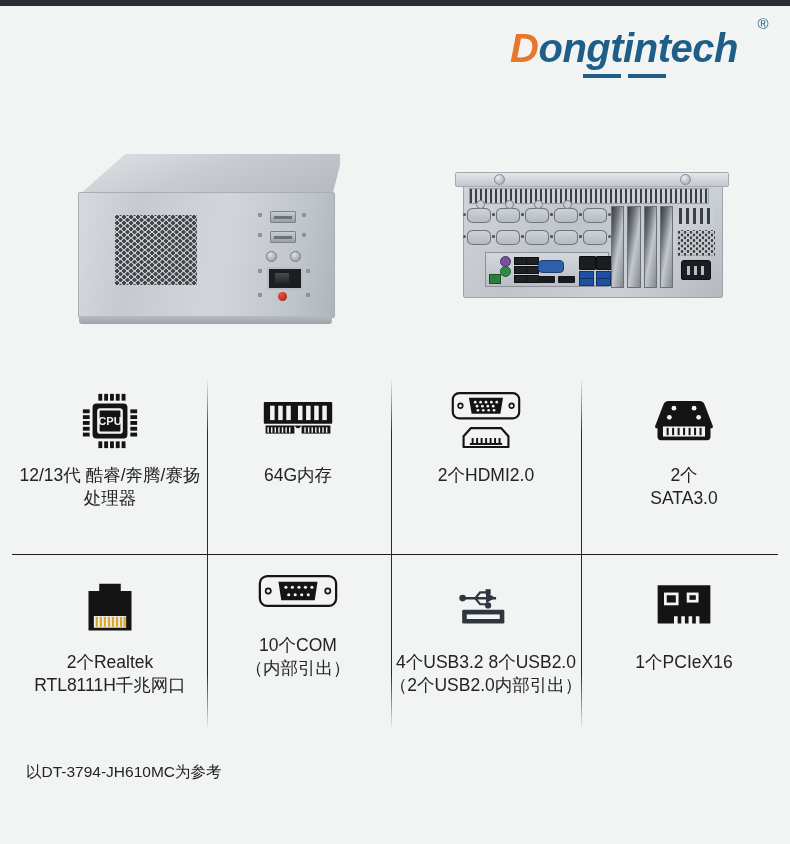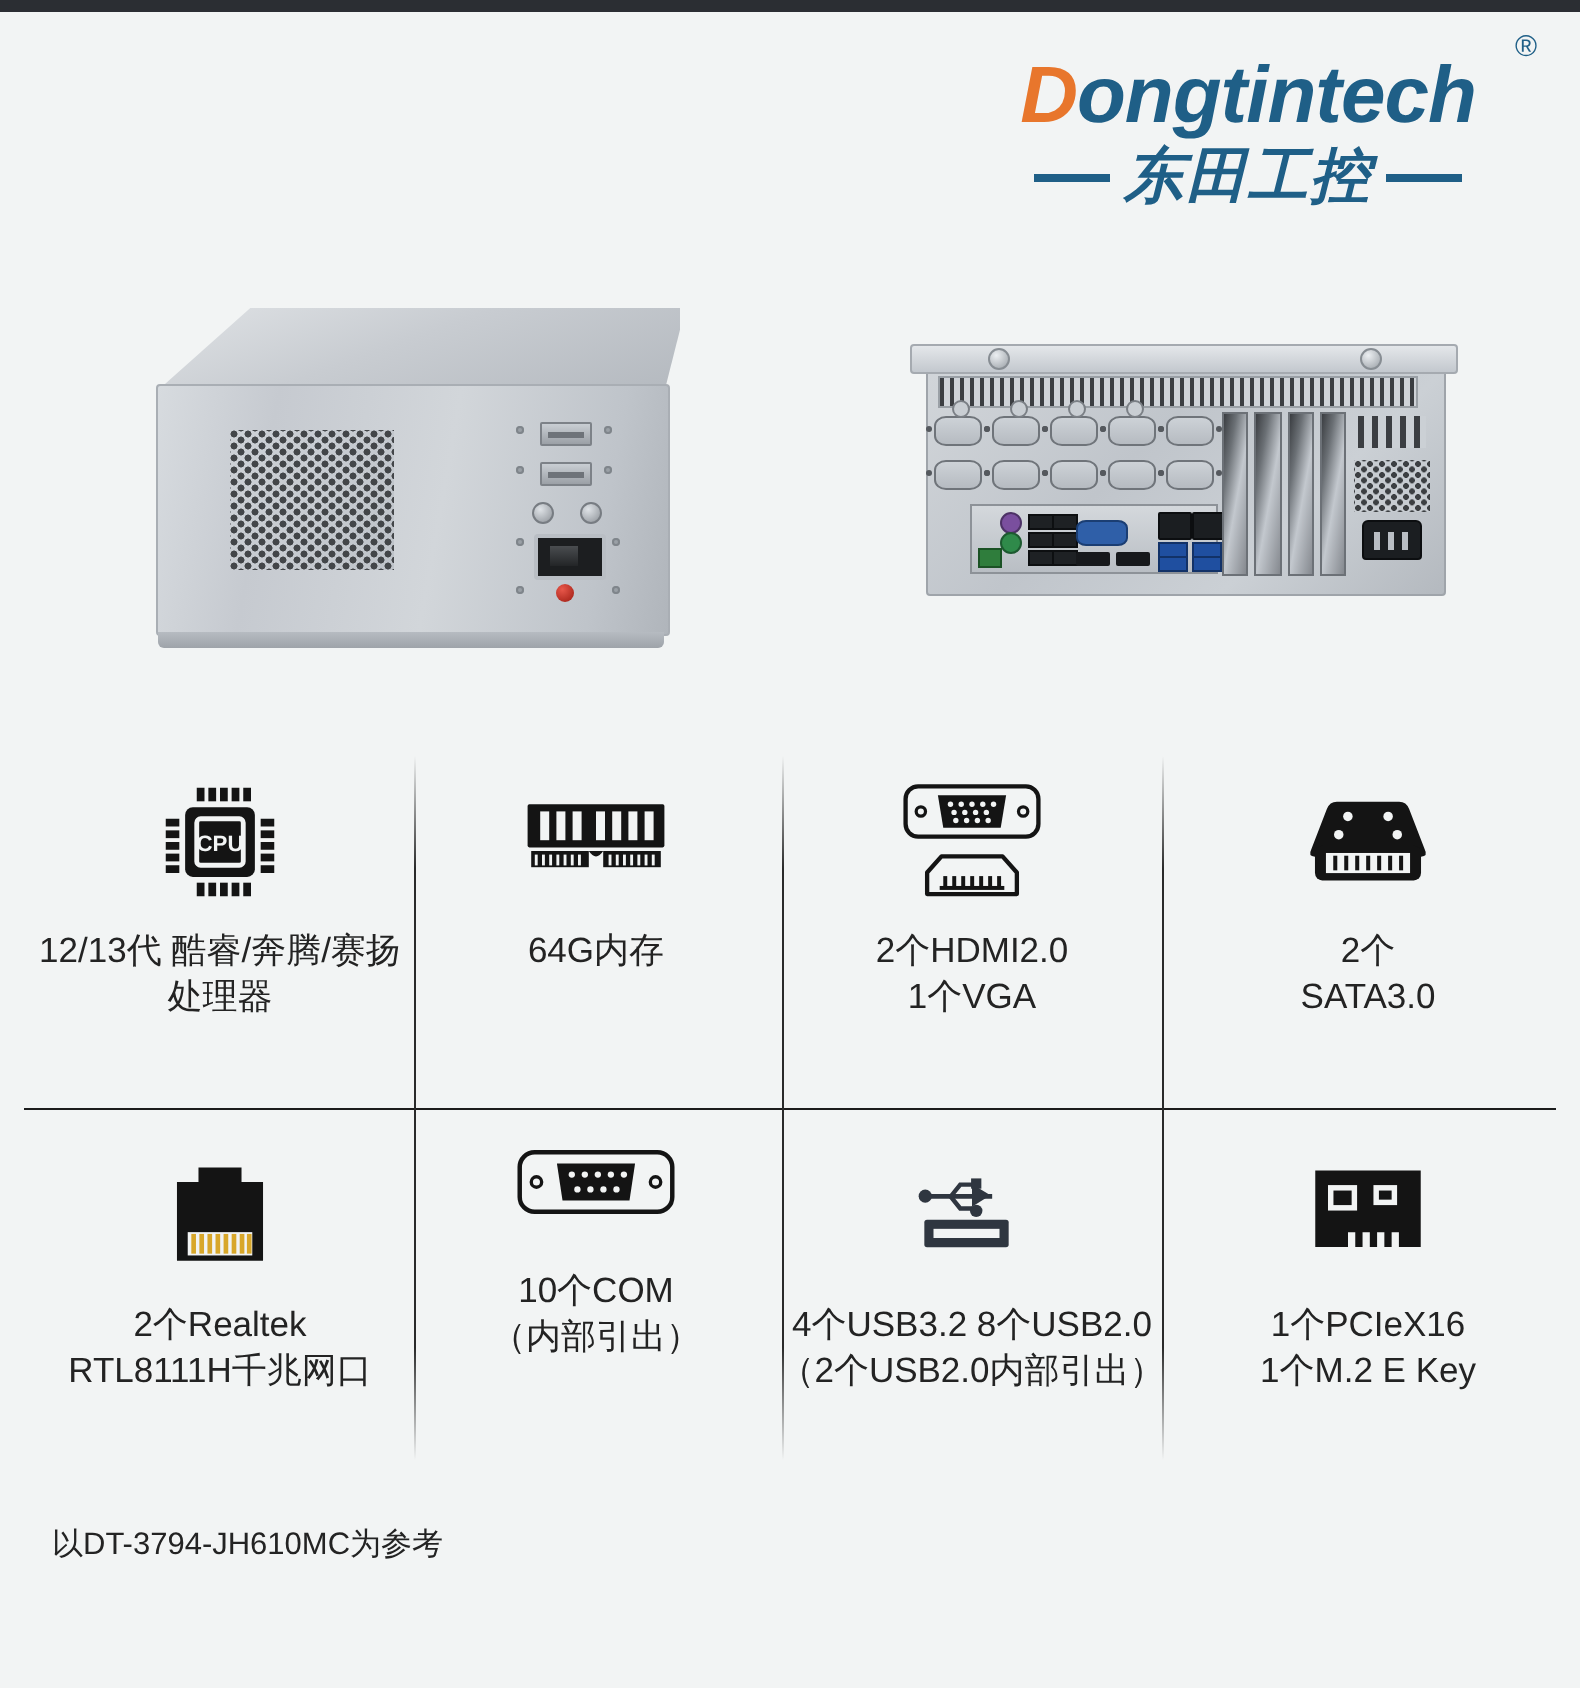--- a/index.html
+++ b/index.html
@@ -304,21 +304,20 @@
 
 <div class="topbar"></div>
 
 <div class="logo-block">
   <div class="logo-wordmark">
     <span class="d-letter">D</span><span>ongtintech</span>
     <span class="logo-reg">®</span>
   </div>
   <div class="logo-cn">
     <span class="logo-rule"></span>
-    <span class="logo-cn-text">东田工控</span>
     <span class="logo-rule"></span>
   </div>
 </div>
 
 <div class="photos">
 
   <div class="chassis-front">
     <div class="cf-top"></div>
     <div class="cf-face">
       <div class="cf-vent"></div>
@@ -526,21 +525,20 @@
             <rect x="38" y="52" width="2.2" height="6"></rect>
           <rect x="43" y="52" width="2.2" height="6"></rect>
             <rect x="48" y="52" width="2.2" height="6"></rect>
           <rect x="53" y="52" width="2.2" height="6"></rect>
           <rect x="21" y="57.5" width="36" height="2.2"></rect>
         </g>
       </svg>
     </div>
     <div class="cell-label">
       <div>2个HDMI2.0</div>
-      <div>1个VGA</div>
     </div>
   </div>
 
   <div class="cell" style="left:586px; top:18px;">
     <div class="cell-icon">
       <svg width="64" height="48" viewBox="0 0 70 52" aria-hidden="true">
         <path d="M18 4 h34 q4 0 5.5 4 L66 30 q2 4 -2 4 H6 q-4 0 -2 -4 L12.5 8 Q14 4 18 4 z" fill="#141414"></path>
         <rect x="6" y="28" width="58" height="19" rx="4" fill="#141414"></rect>
         <g fill="#f2f4f4">
           <circle cx="24" cy="12" r="2.6"></circle>
@@ -642,18 +640,17 @@
       <svg width="60" height="50" viewBox="0 0 66 54" aria-hidden="true">
         <path d="M4 2 h58 v42 H50 v-8 h-4 v8 h-4 v-8 h-4 v8 h-4 v-8 h-4 v8 h-4 v-8 h-4 v8 H4 z" fill="#141414"></path>
         <rect x="11" y="10" width="16" height="14" fill="#f2f4f4"></rect>
         <rect x="14" y="13" width="10" height="8" fill="#141414"></rect>
         <rect x="36" y="10" width="13" height="11" fill="#f2f4f4"></rect>
         <rect x="39" y="13" width="7" height="5" fill="#141414"></rect>
       </svg>
     </div>
     <div class="cell-label">
       <div>1个PCIeX16</div>
-      <div>1个M.2 E Key</div>
     </div>
   </div>
 </div>
 
 <div class="footnote">以DT-3794-JH610MC为参考</div>
 
 </body></html>

